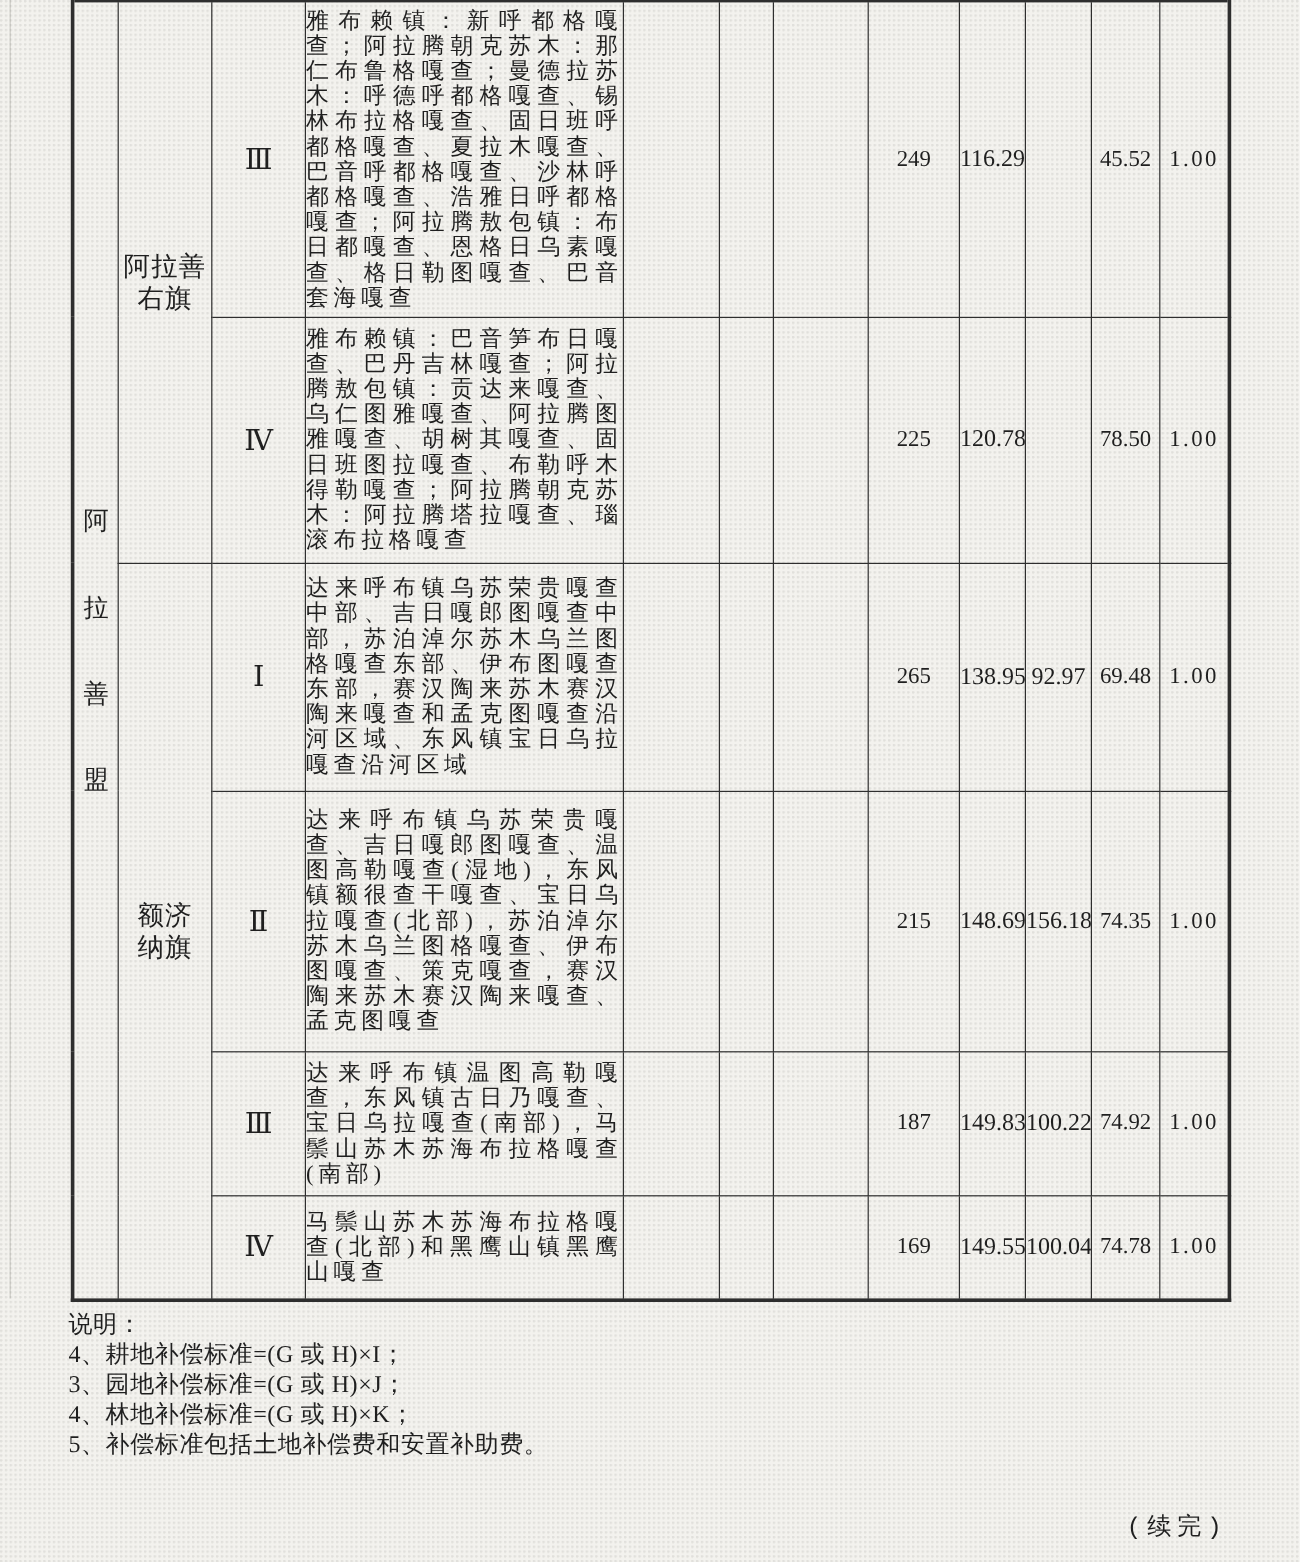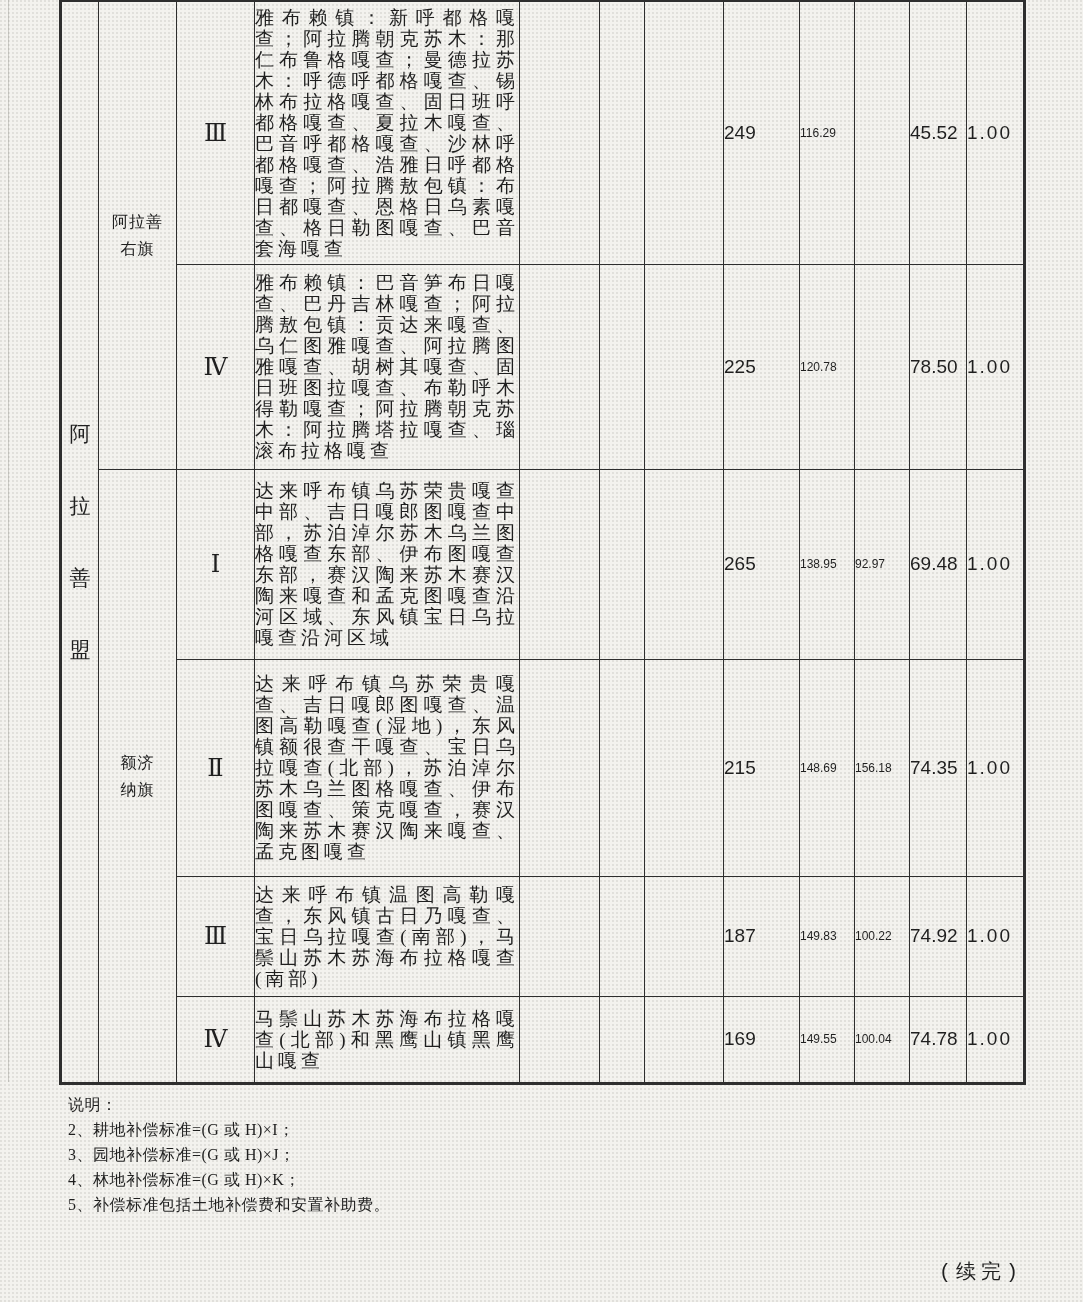--- a/index.html
+++ b/index.html
@@ -35,44 +35,44 @@
   }
   tr.h0{height:263px} tr.h1{height:205px} tr.h2{height:190px}
   tr.h3{height:217px} tr.h4{height:120px} tr.h5{height:87px}
 
   td.meng .vtext{
     height:238px;display:flex;flex-direction:column;
     justify-content:space-between;align-items:center;
     font-size:21px;line-height:22px;
   }
   td.qi{
-    text-align:center;font-size:16px;line-height:27px;letter-spacing:1px;
+    text-align:center;font-size:22px;line-height:27px;letter-spacing:1px;
   }
   td.grade{
     text-align:center;
     font-family:"DejaVu Serif","DejaVu Sans",serif;
     font-size:24px;
   }
   td.scope{
     font-size:19px;line-height:21px;letter-spacing:4px;
     text-align:justify;text-justify:inter-character;
     padding:3px 4px 3px 8px;
     margin-top:12px;
   }
   td.num{
-    text-align:left;
-    font-family:Liberation Sans, sans-serif;
+    text-align:center;
+    font-family:Liberation Serif, serif;
     font-size:19px;
   }
-  td.num.small{font-size:12px;letter-spacing:0px;}
+  td.num.small{font-size:20px;letter-spacing:0px;}
   td.num.wide{letter-spacing:2px;}
 
   .notes{
-    position:absolute;left:68px;top:1092px;width:900px;
-    font-size:16px;line-height:25px;letter-spacing:0.5px;
+    position:absolute;left:57px;top:1092px;width:900px;
+    font-size:20px;line-height:25px;letter-spacing:0.5px;
   }
   .notes .note-line{height:25px;white-space:nowrap;}
   .cont-mark{
     position:absolute;left:59px;top:1258px;width:964px;
     text-align:right;font-size:20px;letter-spacing:5px;font-family:Liberation Mono, monospace;
   }
 </style>
 </head>
 <body>
 
@@ -187,20 +187,20 @@
       <td class="num small">149.55</td>
       <td class="num small">100.04</td>
       <td class="num">74.78</td>
       <td class="num wide">1.00</td>
     </tr>
   </tbody>
     </table>
 
   <div class="notes">
     <div class="note-line">说明：</div>
-    <div class="note-line">2、耕地补偿标准=(G 或 H)×I；</div>
+    <div class="note-line">4、耕地补偿标准=(G 或 H)×I；</div>
     <div class="note-line">3、园地补偿标准=(G 或 H)×J；</div>
     <div class="note-line">4、林地补偿标准=(G 或 H)×K；</div>
     <div class="note-line">5、补偿标准包括土地补偿费和安置补助费。</div>
   </div>
 
   <div class="cont-mark">(续完)</div>
 </div>
 
 </body></html>

